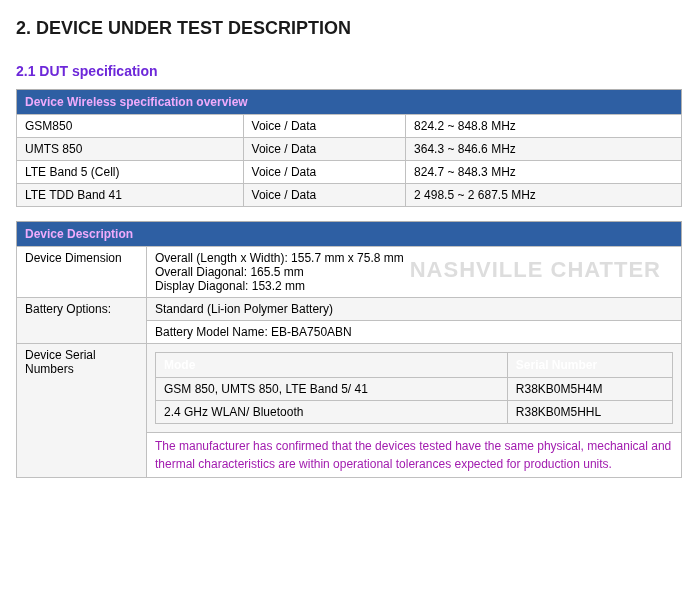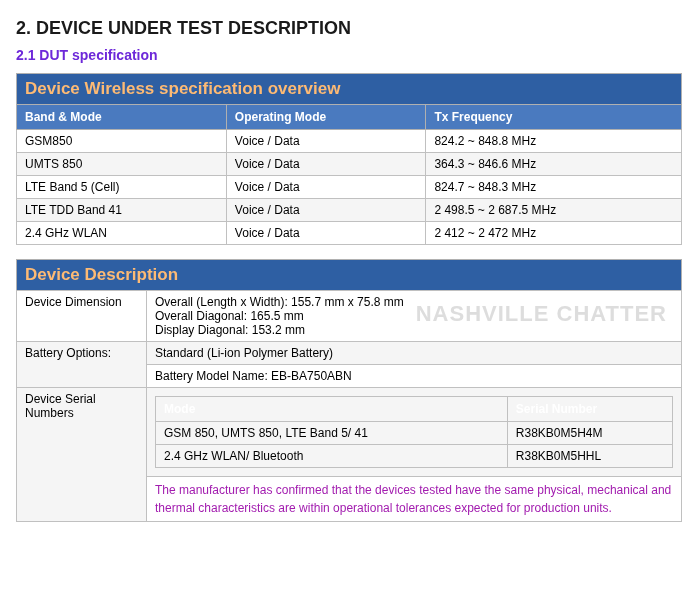--- a/index.html
+++ b/index.html
@@ -9,41 +9,41 @@
       background: #fff;
       color: #000;
       width: 698px;
       min-height: 595px;
       padding: 18px 16px;
     }
     h1 {
       font-size: 18px;
       font-weight: bold;
       color: #1a1a1a;
-      margin-bottom: 8px;
+      margin-bottom: 24px;
       text-transform: uppercase;
     }
     h2 {
       font-size: 14px;
       font-weight: bold;
       color: #6d28d9;
       margin-bottom: 10px;
     }
     .main-table {
       width: 100%;
       border-collapse: collapse;
       border: 1px solid #b0b0b0;
       margin-bottom: 0;
     }
     .section-header {
       background-color: #2e5fa3;
-      color: #fdba74;
+      color: #f0abfc;
       font-weight: bold;
       padding: 5px 8px;
-      font-size: 17px;
+      font-size: 12px;
     }
     .col-header {
       background-color: #4a7abf;
       color: #fff;
       font-weight: bold;
       padding: 5px 8px;
       font-size: 12px;
       border: 1px solid #b0b0b0;
     }
     .data-row td {
@@ -101,25 +101,20 @@
 
 <h1>2. DEVICE UNDER TEST DESCRIPTION</h1>
 <h2>2.1 DUT specification</h2>
 
 
 <table class="main-table">
   <thead>
     <tr>
       <td colspan="3" class="section-header">Device Wireless specification overview</td>
     </tr>
-    <tr class="col-header-row">
-      <td class="col-header">Band &amp; Mode</td>
-      <td class="col-header">Operating Mode</td>
-      <td class="col-header">Tx Frequency</td>
-    </tr>
   </thead>
   <tbody id="wireless-tbody">
   <tr class="data-row">
         <td>GSM850</td>
         <td>Voice / Data</td>
         <td>824.2 ~ 848.8 MHz</td>
       </tr>
       <tr class="data-row">
         <td>UMTS 850</td>
         <td>Voice / Data</td>
@@ -128,44 +123,39 @@
       <tr class="data-row">
         <td>LTE Band 5 (Cell)</td>
         <td>Voice / Data</td>
         <td>824.7 ~ 848.3 MHz</td>
       </tr>
       <tr class="data-row">
         <td>LTE TDD Band 41</td>
         <td>Voice / Data</td>
         <td>2 498.5 ~ 2 687.5 MHz</td>
       </tr>
-      <tr class="data-row">
-        <td>2.4 GHz WLAN</td>
-        <td>Voice / Data</td>
-        <td>2 412 ~ 2 472 MHz</td>
-      </tr>
     </tbody>
 </table>
 
 <br>
 
 
 <table class="main-table">
   <thead>
     <tr>
       <td colspan="2" class="section-header">Device Description</td>
     </tr>
   </thead>
   <tbody>
 
     <tr class="data-row">
       <td class="label-cell" style="width:130px;">Device Dimension</td>
       <td style="position:relative;">
         <span>Overall (Length x Width): 155.7 mm x 75.8 mm<br>Overall Diagonal: 165.5 mm<br>Display Diagonal: 153.2 mm</span>
-        <span class="watermark" style="right:14px; top:10px; position:absolute;">NASHVILLE CHATTER</span>
+        <span class="watermark" style="right:20px; top:10px; position:absolute;">NASHVILLE CHATTER</span>
       </td>
     </tr>
 
     <tr class="data-row">
       <td class="label-cell" rowspan="2">Battery Options:</td>
       <td>Standard (Li-ion Polymer Battery)</td>
     </tr>
 
     <tr class="data-row">
       <td>Battery Model Name: EB-BA750ABN</td>

